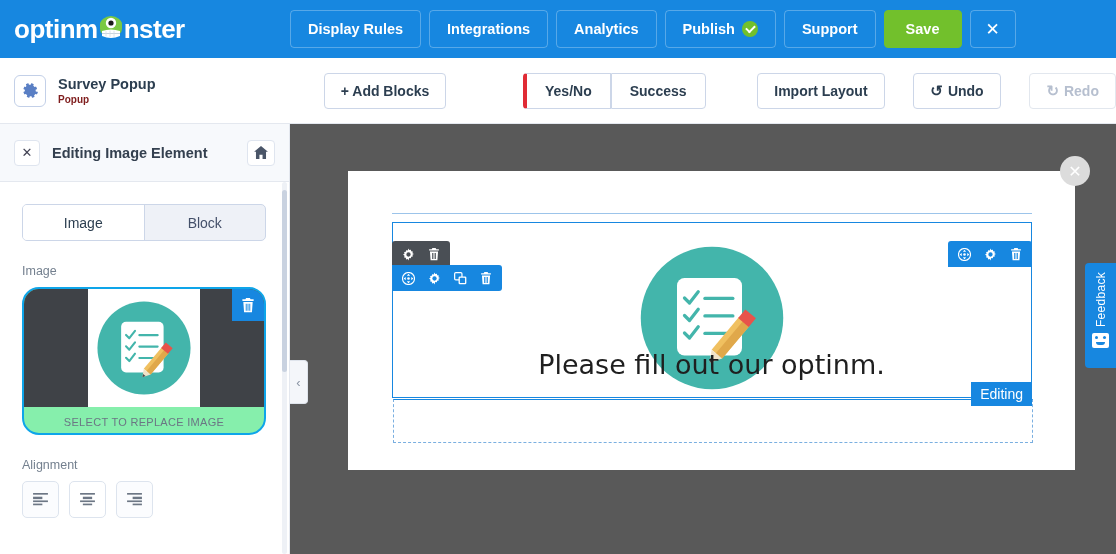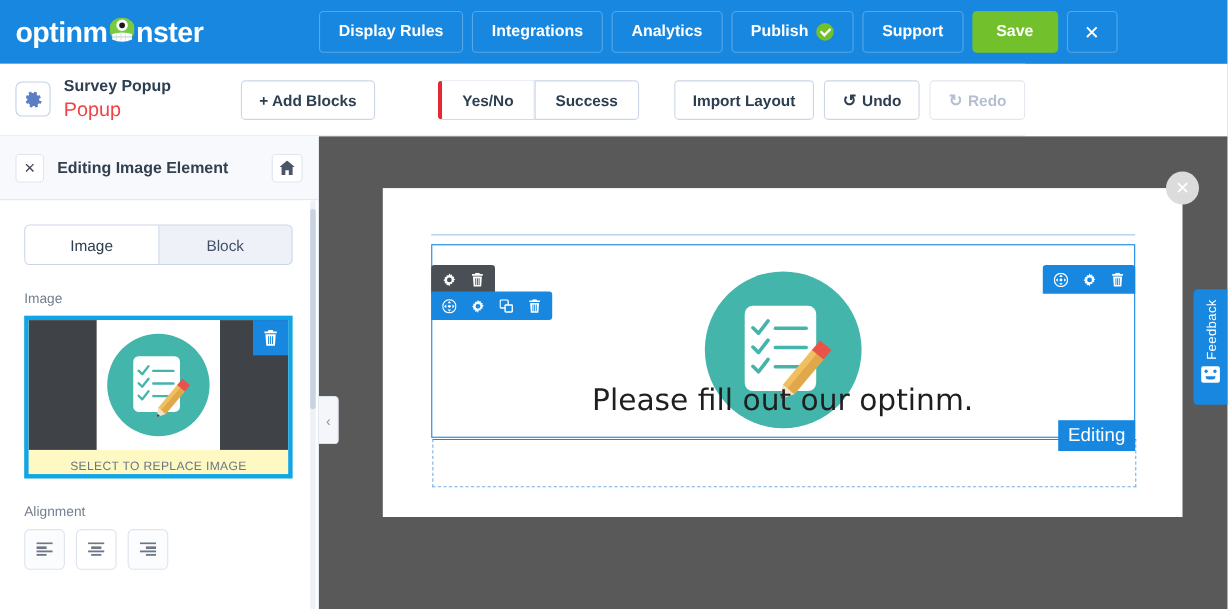--- a/index.html
+++ b/index.html
@@ -51,31 +51,31 @@
   }
   .pub-check:after {
     content: ""; position: absolute; left: 4px; top: 4px;
     width: 7px; height: 4px; border-left: 2px solid #fff; border-bottom: 2px solid #fff;
     transform: rotate(-45deg);
   }
 
   
   .toolbar2 {
     position: absolute; top: 58px; left: 0;
-    width: 932px; height: 66px;
+    width: 1116px; height: 66px;
     background: #ffffff; border-bottom: 1px solid #e4e8ef;
-    display: flex; align-items: center;
+    display: flex; align-items: center; justify-content: space-between;
   }
   .proj-wrap { width: 290px; display: flex; align-items: center; padding-left: 14px; gap: 12px; }
   .proj-gear {
     width: 32px; height: 32px; border: 1px solid #c3d0e8; border-radius: 6px;
     display: flex; align-items: center; justify-content: center;
   }
   .proj-title { font-size: 14.5px; font-weight: bold; color: #2c3e50; line-height: 1.25; }
-  .proj-sub { font-size: 18px; color: #ef4444; line-height: 1.3; }
+  .proj-sub { font-size: 10px; color: #7f1d1d; line-height: 1.3; font-weight: bold; }
 
   .tb-btn {
     height: 36px; padding: 0 16px;
     display: flex; align-items: center; justify-content: center;
     font-size: 14px; font-weight: bold; color: #2c3e50;
     background: #ffffff; border: 1px solid #ccd6e8; border-radius: 4px;
     white-space: nowrap; cursor: pointer;
   }
   .tb-btn.disabled { color: #b6bfcf; border-color: #e2e7ee; cursor: default; }
   .tb-group { display: flex; align-items: center; }
@@ -119,22 +119,22 @@
     background: #eef1f7;
   }
   .seg-item {
     flex: 1; display: flex; align-items: center; justify-content: center;
     font-size: 14px; color: #44506a; cursor: pointer;
   }
   .seg-item.on { background: #ffffff; font-weight: normal; color: #2c3e50;
     border-right: 1px solid #ccd6e8; }
   .field-label { font-size: 12.5px; color: #74808f; margin: 23px 0 9px 0; }
   .img-card {
-    width: 244px; height: 148px; background: #fef9c3;
-    border: 4px solid #0ea5e9; border-radius: 0; overflow: hidden;
+    width: 244px; height: 148px; background: #86efac;
+    border: 2px solid #0ea5e9; border-radius: 17px; overflow: hidden;
     position: relative;
   }
   .img-preview {
     height: 118px; display: flex; align-items: stretch; position: relative;
   }
   .img-dark { background: #3f4247; flex: 1 1 0; }
   .img-mid { width: 112px; display: flex; align-items: center; justify-content: center; background: #fff; }
   .trash-btn {
     position: absolute; top: 0; right: 0; width: 32px; height: 32px;
     background: #1787e0; display: flex; align-items: center; justify-content: center;
@@ -214,21 +214,21 @@
   }
   .tbar.dark { background: #4a4f55; left: 44px; top: 70px; border-radius: 3px 3px 0 0; }
   .tbar.blue1 { background: #1787e0; left: 44px; top: 94px; border-radius: 0 3px 3px 0; }
   .tbar.blue2 { background: #1787e0; right: 43px; top: 70px; border-radius: 3px 3px 0 0; }
   .tb-ic {
     width: 24px; height: 24px; display: flex; align-items: center; justify-content: center;
     cursor: pointer;
   }
   .editing-badge {
     position: absolute; right: 43px; top: 211px;
-    background: #1787e0; color: #ffffff; font-size: 17px;
+    background: #1787e0; color: #ffffff; font-size: 14px;
     padding: 4px 9px; z-index: 15; cursor: pointer;
   }
 
   
   .feedback {
     position: absolute; right: 0; top: 263px;
     width: 31px; height: 105px; background: #1787e0;
     border-radius: 4px 0 0 4px;
     display: flex; flex-direction: column; align-items: center;
     justify-content: flex-start; padding-top: 9px; gap: 6px;

